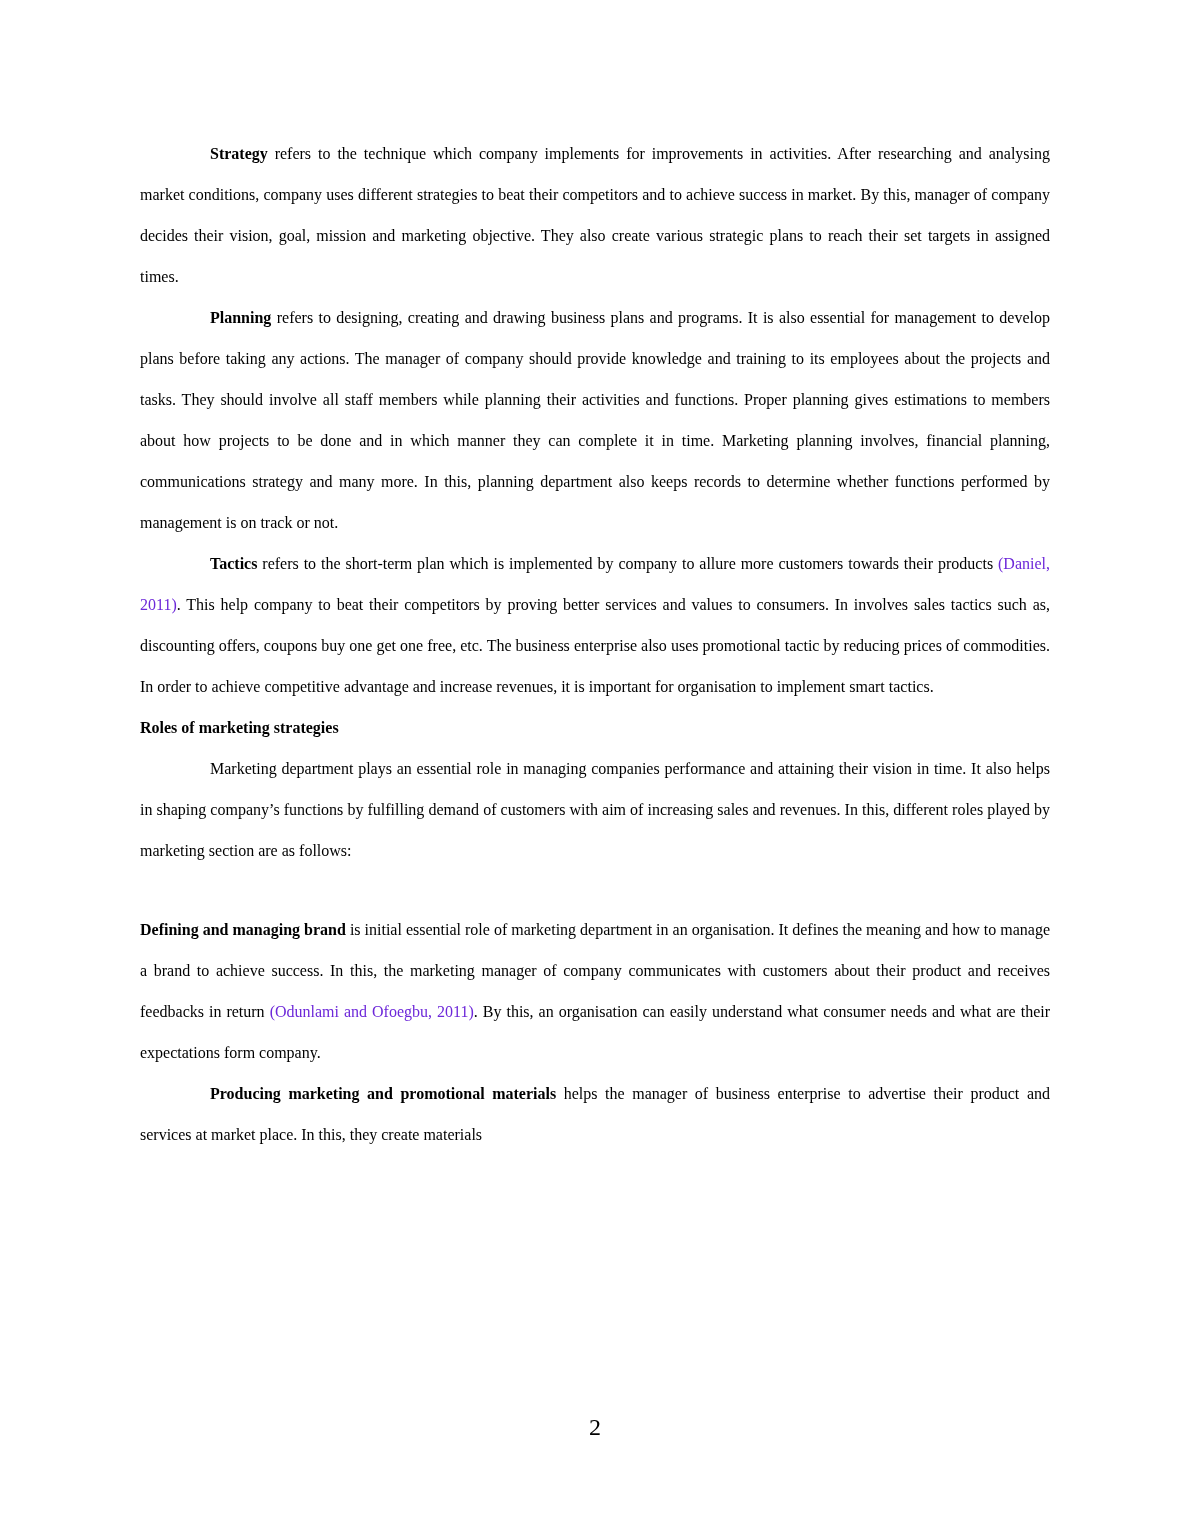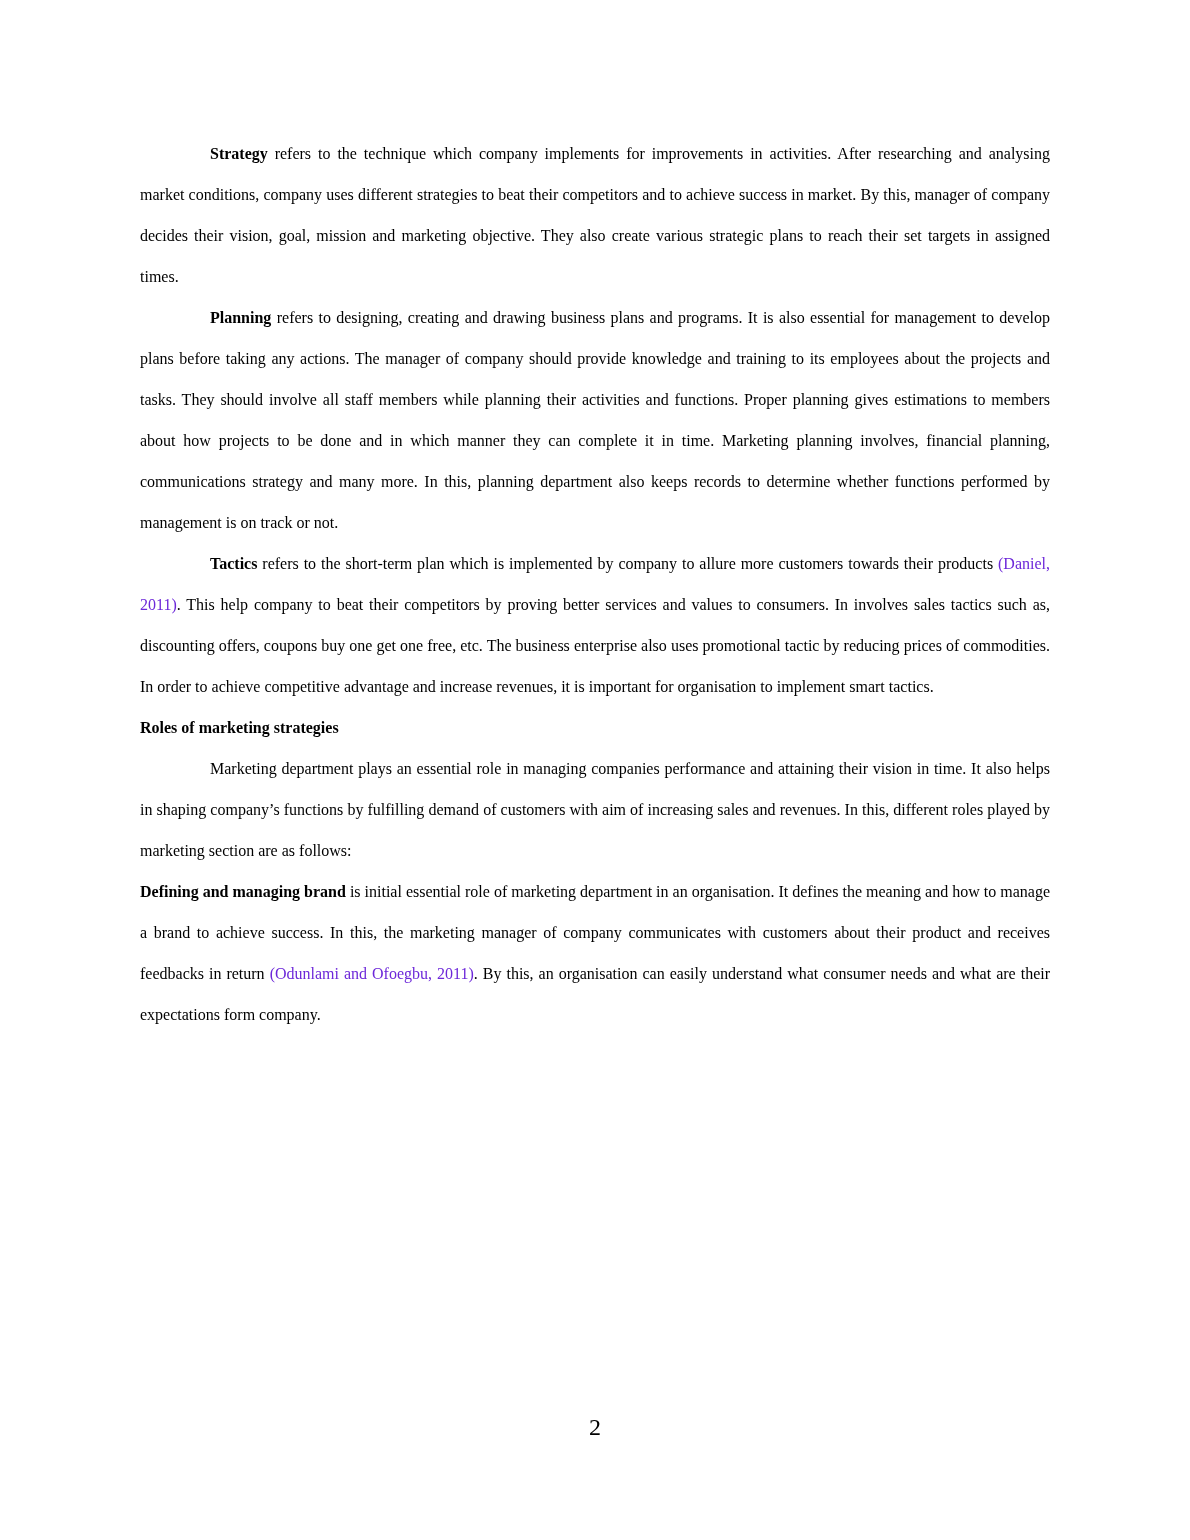--- a/index.html
+++ b/index.html
@@ -25,20 +25,21 @@
     line-height: 41px;
     text-align: justify;
   }
   .content p {
     margin: 0;
     padding: 0;
     text-indent: 70px;
   }
   .content p.no-indent {
     text-indent: 0;
+    margin-top: 38px;
   }
   .content .heading {
     margin: 0;
     padding: 0;
     font-weight: bold;
     text-indent: 0;
     text-align: left;
   }
   .lead {
     font-weight: bold;
@@ -67,17 +68,18 @@
     <p><span class="lead">Planning</span><span> refers to designing, creating and drawing business plans and programs. It is also essential for management to develop plans before taking any actions. The manager of company should provide knowledge and training to its employees about the projects and tasks. They should involve all staff members while planning their activities and functions. Proper planning gives estimations to members about how projects to be done and in which manner they can complete it in time. Marketing planning involves, financial planning, communications strategy and many more. In this, planning department also keeps records to determine whether functions performed by management is on track or not.</span></p>
 
     <p><span class="lead">Tactics</span><span> refers to the short-term plan which is implemented by company to allure more customers towards their products </span><span class="citation">(Daniel, 2011)</span><span>. This help company to beat their competitors by proving better services and values to consumers. In involves sales tactics such as, discounting offers, coupons buy one get one free, etc. The business enterprise also uses promotional tactic by reducing prices of commodities. In order to achieve competitive advantage and increase revenues, it is important for organisation to implement smart tactics.</span></p>
 
     <p class="heading">Roles of marketing strategies</p>
 
     <p><span>Marketing department plays an essential role in managing companies performance and attaining their vision in time. It also helps in shaping company’s functions by fulfilling demand of customers with aim of increasing sales and revenues. In this, different roles played by marketing section are as follows:</span></p>
 
     <p class="no-indent"><span class="lead">Defining and managing brand</span><span> is initial essential role of marketing department in an organisation. It defines the meaning and how to manage a brand to achieve success. In this, the marketing manager of company communicates with customers about their product and receives feedbacks in return </span><span class="citation">(Odunlami and Ofoegbu, 2011)</span><span>. By this, an organisation can easily understand what consumer needs and what are their expectations form company.</span></p>
 
+    <p><span class="lead">Producing marketing and promotional materials</span><span> helps the manager of business enterprise to advertise their product and services at market place. In this, they create materials</span></p>
 
   </div>
 
   <div class="page-number">2</div>
 </div>
 
 </body></html>

